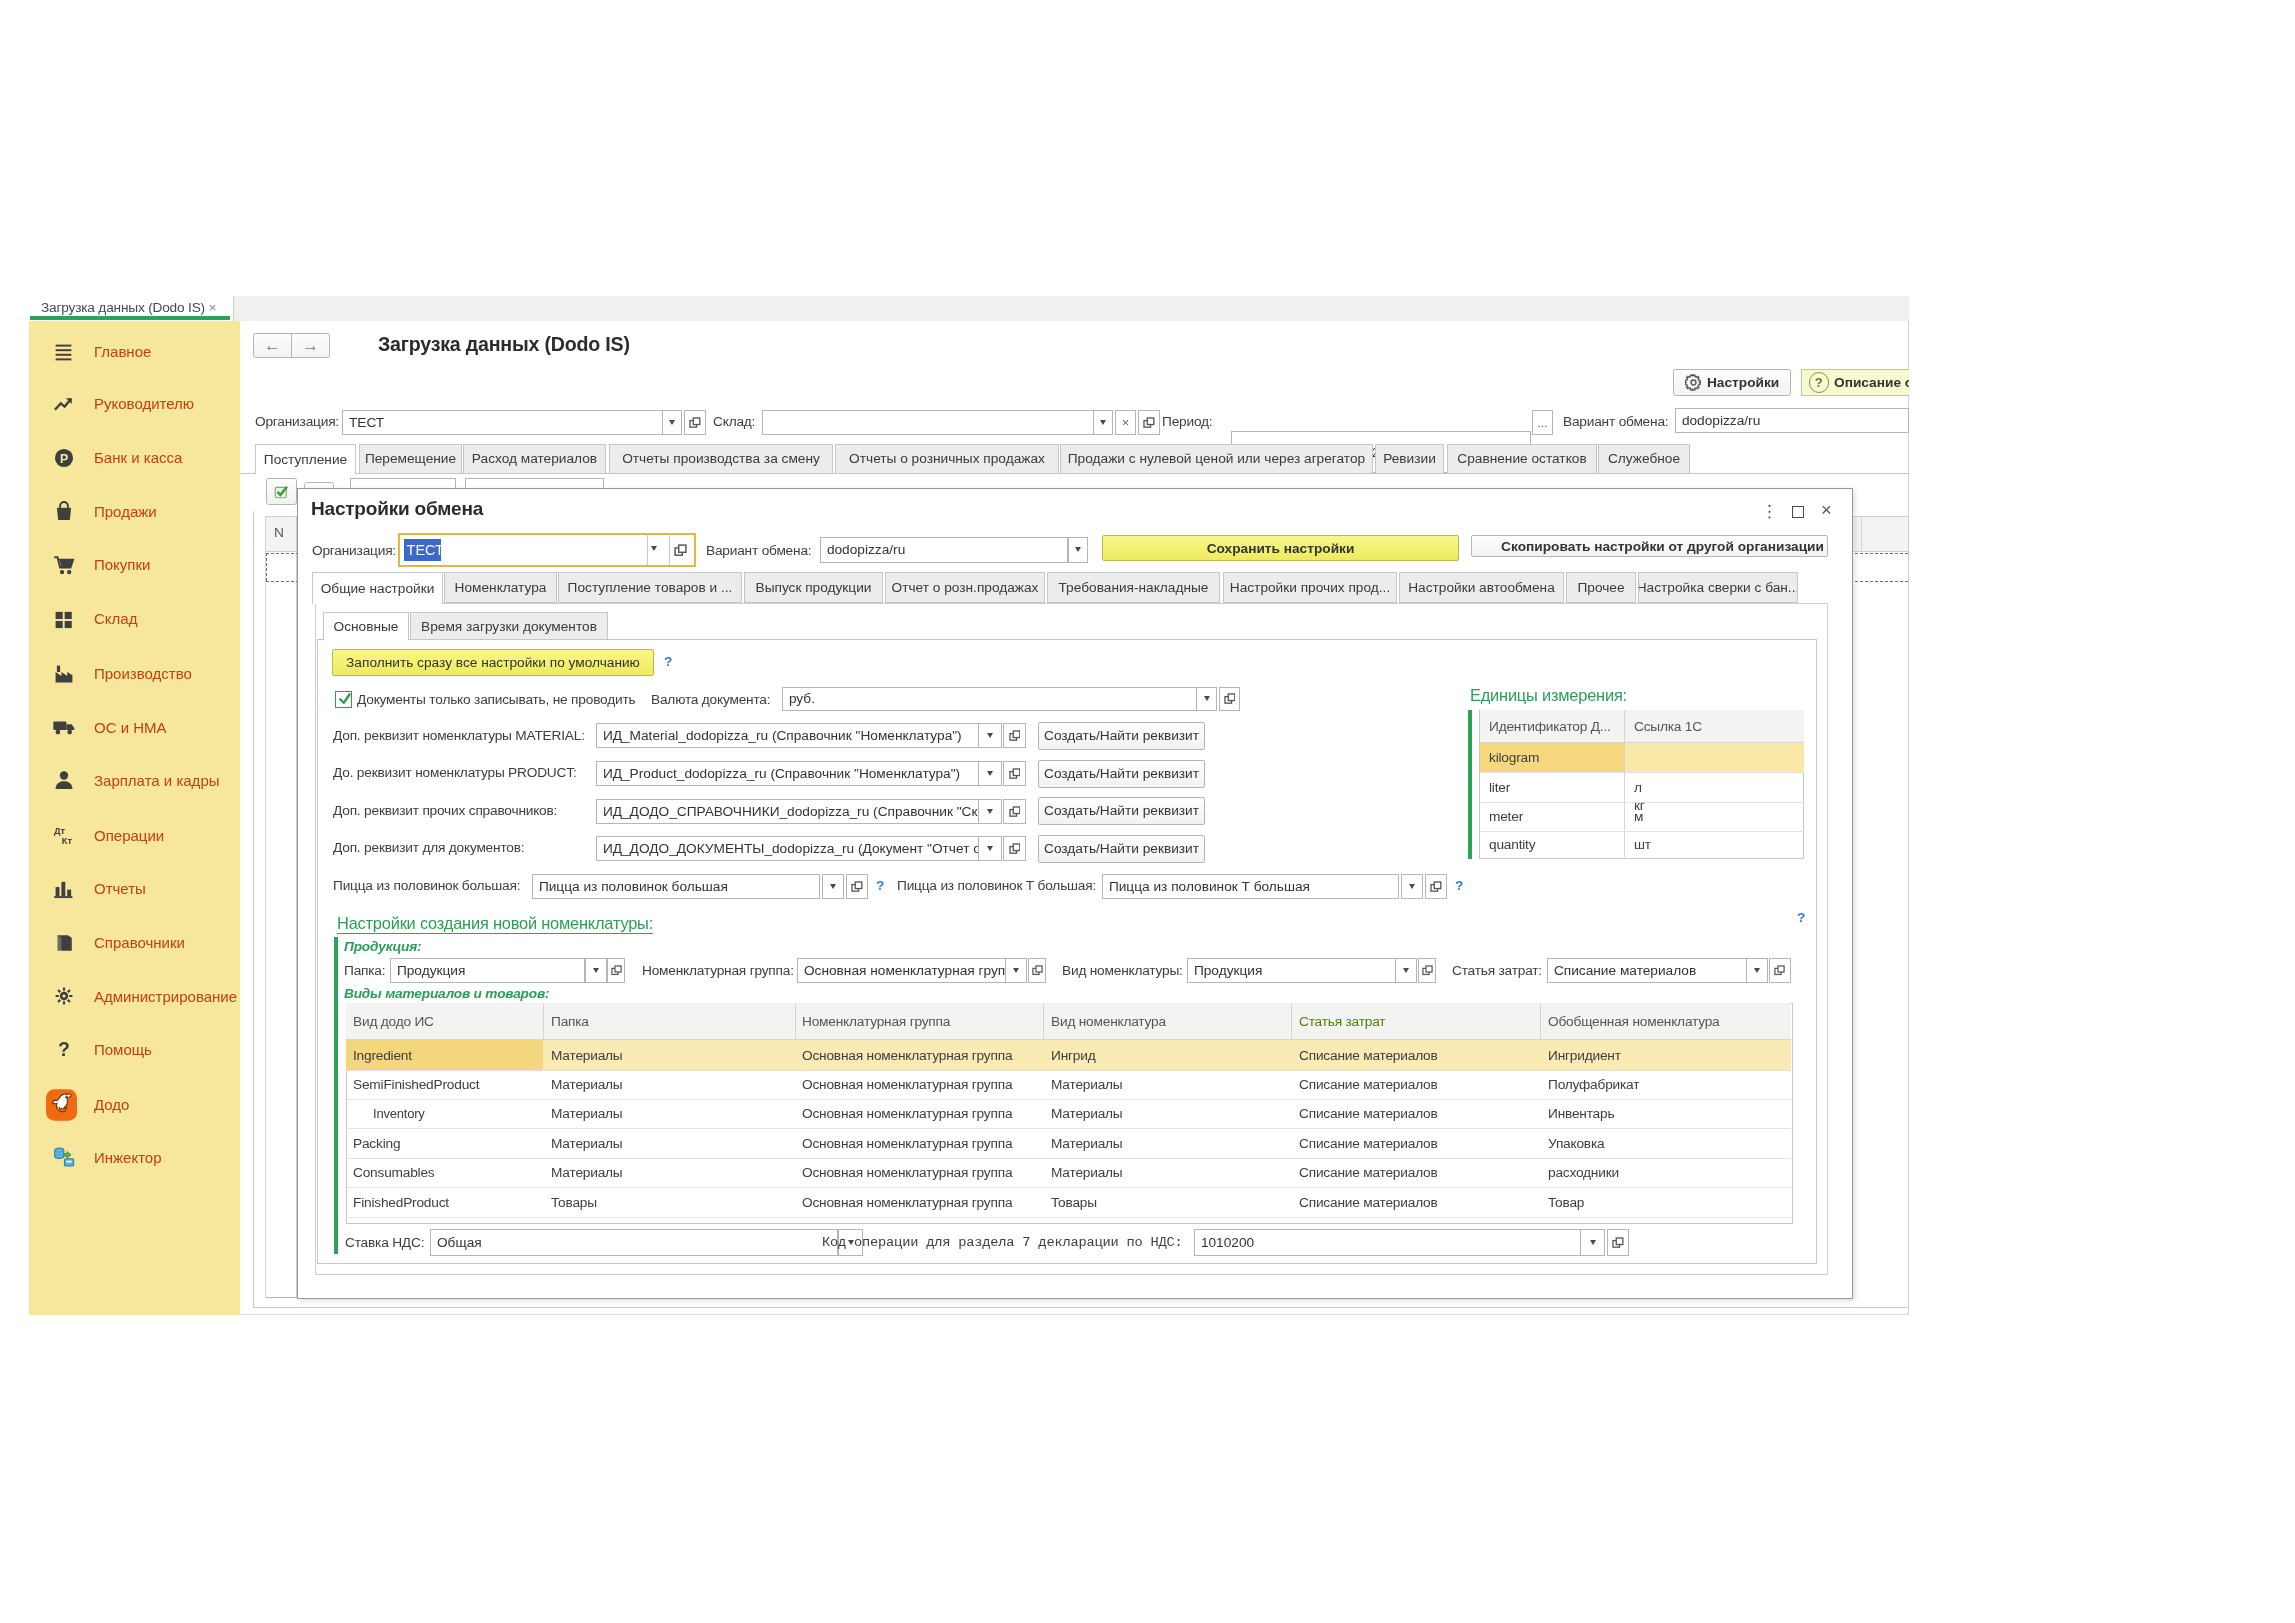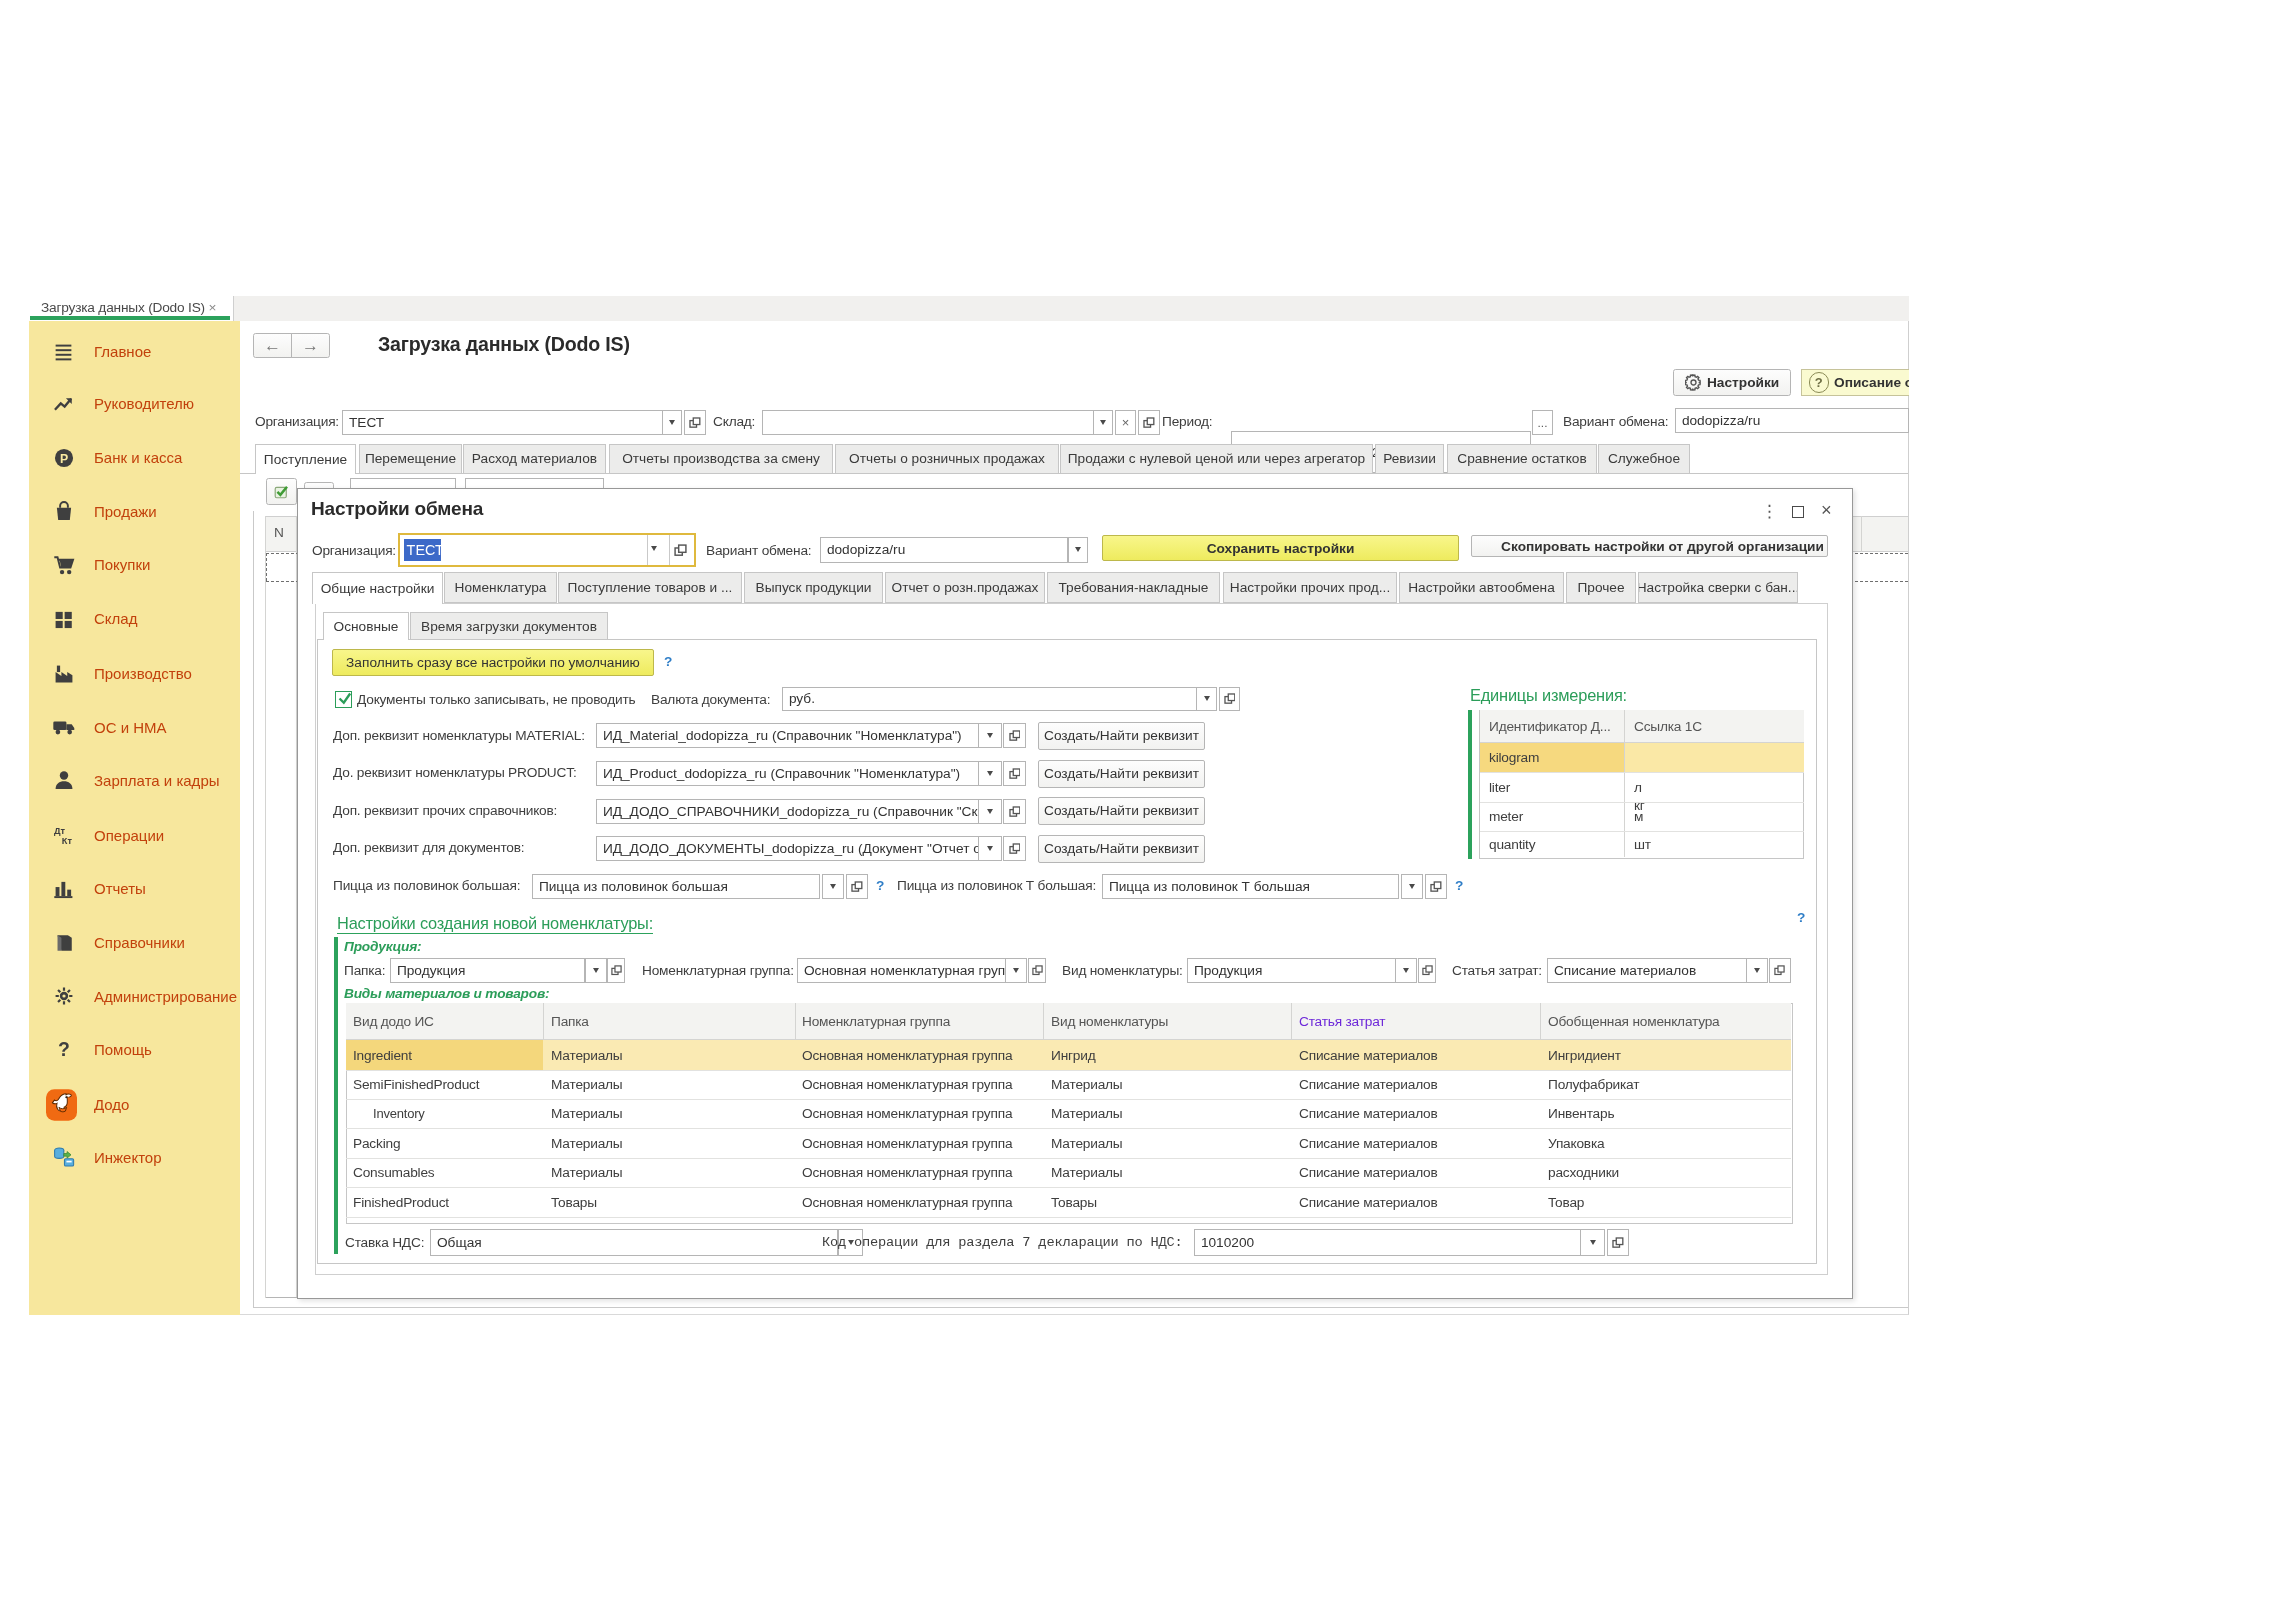--- a/index.html
+++ b/index.html
@@ -477,22 +477,22 @@
 <div class="ab" id="bigtable" style="left:346px;top:1003px;width:1447px;height:221px;border:0.7px solid #c6c6c6;box-sizing:border-box;background:#fff;"></div>
 <div class="ab" style="left:346px;top:1003px;width:1445px;height:37px;background:#f3f3f1;border-bottom:0.7px solid #d4d4d2;box-sizing:border-box;"></div>
 <div class="ab" style="left:543px;top:1003px;width:0.7px;height:37px;background:#d4d4d2;"></div>
 <div class="ab" style="left:795px;top:1003px;width:0.7px;height:37px;background:#d4d4d2;"></div>
 <div class="ab" style="left:1043px;top:1003px;width:0.7px;height:37px;background:#d4d4d2;"></div>
 <div class="ab" style="left:1291px;top:1003px;width:0.7px;height:37px;background:#d4d4d2;"></div>
 <div class="ab" style="left:1540px;top:1003px;width:0.7px;height:37px;background:#d4d4d2;"></div>
 <div class="lbl" style="left:353px;top:1015px;color:#555;font-size:13.7px;">Вид додо ИС</div>
 <div class="lbl" style="left:551px;top:1015px;color:#555;font-size:13.7px;">Папка</div>
 <div class="lbl" style="left:802px;top:1015px;color:#555;font-size:13.7px;">Номенклатурная группа</div>
-<div class="lbl" style="left:1051px;top:1015px;color:#555;font-size:13.7px;">Вид номенклатуры</div>
-<div class="lbl" style="left:1299px;top:1015px;color:#6d28d9;font-size:13.7px;">Статья затрат</div>
+<div class="lbl" style="left:1051px;top:1015px;color:#555;font-size:13.7px;">Вид номенклатура</div>
+<div class="lbl" style="left:1299px;top:1015px;color:#4d7c0f;font-size:13.7px;">Статья затрат</div>
 <div class="lbl" style="left:1548px;top:1015px;color:#555;font-size:13.7px;">Обобщенная номенклатура</div>
 
 <div class="ab" style="left:346px;top:1040px;width:197px;height:29.5px;background:#f4d77c;"></div>
 <div class="ab" style="left:543px;top:1040px;width:1248px;height:29.5px;background:#faeab3;"></div>
 <div class="lbl" style="left:353px;top:1049px;font-size:13.7px;">Ingredient</div>
 <div class="lbl" style="left:551px;top:1049px;font-size:13.7px;">Материалы</div>
 <div class="lbl" style="left:802px;top:1049px;font-size:13.7px;">Основная номенклатурная группа</div>
 <div class="lbl" style="left:1051px;top:1049px;font-size:13.7px;">Ингрид</div>
 <div class="lbl" style="left:1299px;top:1049px;font-size:13.7px;">Списание материалов</div>
 <div class="lbl" style="left:1548px;top:1049px;font-size:13.7px;">Ингридиент</div>

